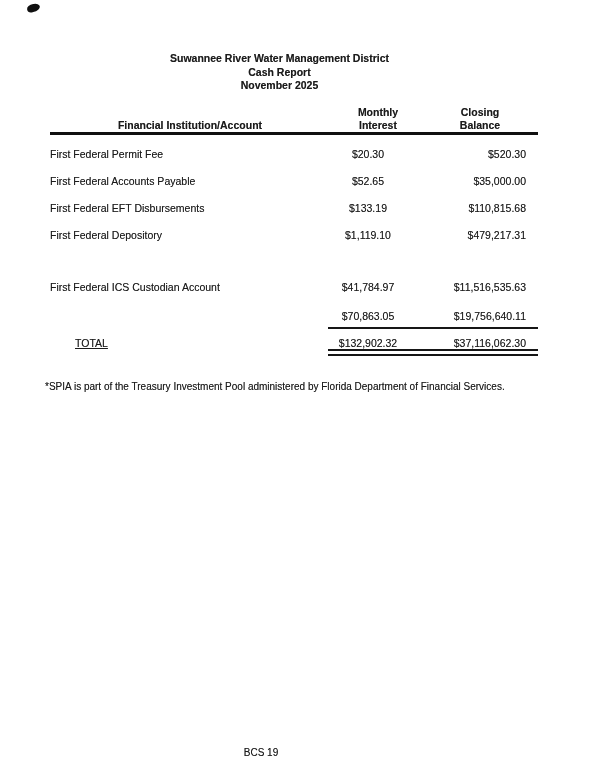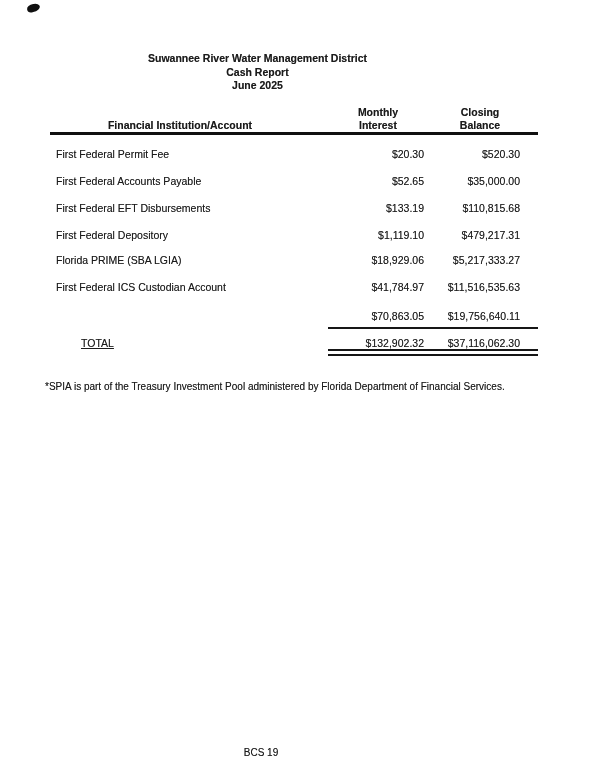--- a/index.html
+++ b/index.html
@@ -25,30 +25,31 @@
     transform: rotate(-10deg);
   }
 
   
   .title-block {
     left: 0; top: 52px; width: 515px;
     text-align: center;
     font-size: 10.5px;
     font-weight: bold;
     line-height: 13.5px;
+    padding-left: 22px;
   }
 
   
   .col-head {
     font-size: 10.5px;
     font-weight: bold;
     line-height: 13px;
     text-align: center;
   }
-  .head-account { left: 60px;  top: 119px; width: 240px; }
+  .head-account { left: 70px;  top: 119px; width: 240px; }
   .head-monthly { left: 328px; top: 106px; width: 100px; }
   .head-closing { left: 420px; top: 106px; width: 120px; }
 
   
   .rule-header {
     left: 50px; top: 132px; width: 488px; height: 3px;
     background: #101010;
   }
   .rule-subtotal {
     left: 328px; top: 327px; width: 210px; height: 2px;
@@ -61,25 +62,25 @@
     box-sizing: border-box;
   }
 
   
   .row {
     position: absolute;
     left: 0; width: 600px; height: 13px;
     font-size: 10.5px;
     line-height: 13px;
   }
-  .cell { position: absolute; white-space: nowrap; margin-left: 6px; }
+  .cell { position: absolute; white-space: nowrap; }
   .cell.label   { left: 50px; }
   .cell.total-label { left: 75px; text-decoration: underline; }
-  .cell.monthly { left: 318px; width: 100px; text-align: right; }
-  .cell.closing { left: 384px; width: 130px; text-align: right; }
+  .cell.monthly { left: 318px; width: 100px; text-align: center; }
+  .cell.closing { left: 396px; width: 130px; text-align: right; }
 
   .footnote {
     left: 45px; top: 381px; width: 520px;
     font-size: 10px;
     line-height: 11px;
   }
   .footer {
     left: 0; top: 747px; width: 522px;
     text-align: center;
     font-size: 10px;
@@ -89,21 +90,21 @@
 </head>
 <body>
 
 <div class="page">
 
   <div class="artifact"></div>
 
   <div class="abs title-block">
     <div>Suwannee River Water Management District</div>
     <div>Cash Report</div>
-    <div>June 2025</div>
+    <div>November 2025</div>
   </div>
 
   <div class="abs col-head head-account">Financial Institution/Account</div>
   <div class="abs col-head head-closing">
     <div>Closing</div>
     <div>Balance</div>
   </div>
   <div class="abs col-head head-monthly">
     <div>Monthly</div>
     <div>Interest</div>
@@ -124,25 +125,20 @@
   <div class="row" style="top:202px">
     <span class="cell label">First Federal EFT Disbursements</span>
     <span class="cell monthly">$133.19</span>
     <span class="cell closing">$110,815.68</span>
   </div>
   <div class="row" style="top:229px">
     <span class="cell label">First Federal Depository</span>
     <span class="cell monthly">$1,119.10</span>
     <span class="cell closing">$479,217.31</span>
   </div>
-  <div class="row" style="top:254px">
-    <span class="cell label">Florida PRIME (SBA LGIA)</span>
-    <span class="cell monthly">$18,929.06</span>
-    <span class="cell closing">$5,217,333.27</span>
-  </div>
   <div class="row" style="top:281px">
     <span class="cell label">First Federal ICS Custodian Account</span>
     <span class="cell monthly">$41,784.97</span>
     <span class="cell closing">$11,516,535.63</span>
   </div>
   <div class="row" style="top:310px">
     <span class="cell monthly">$70,863.05</span>
     <span class="cell closing">$19,756,640.11</span>
   </div>
 

